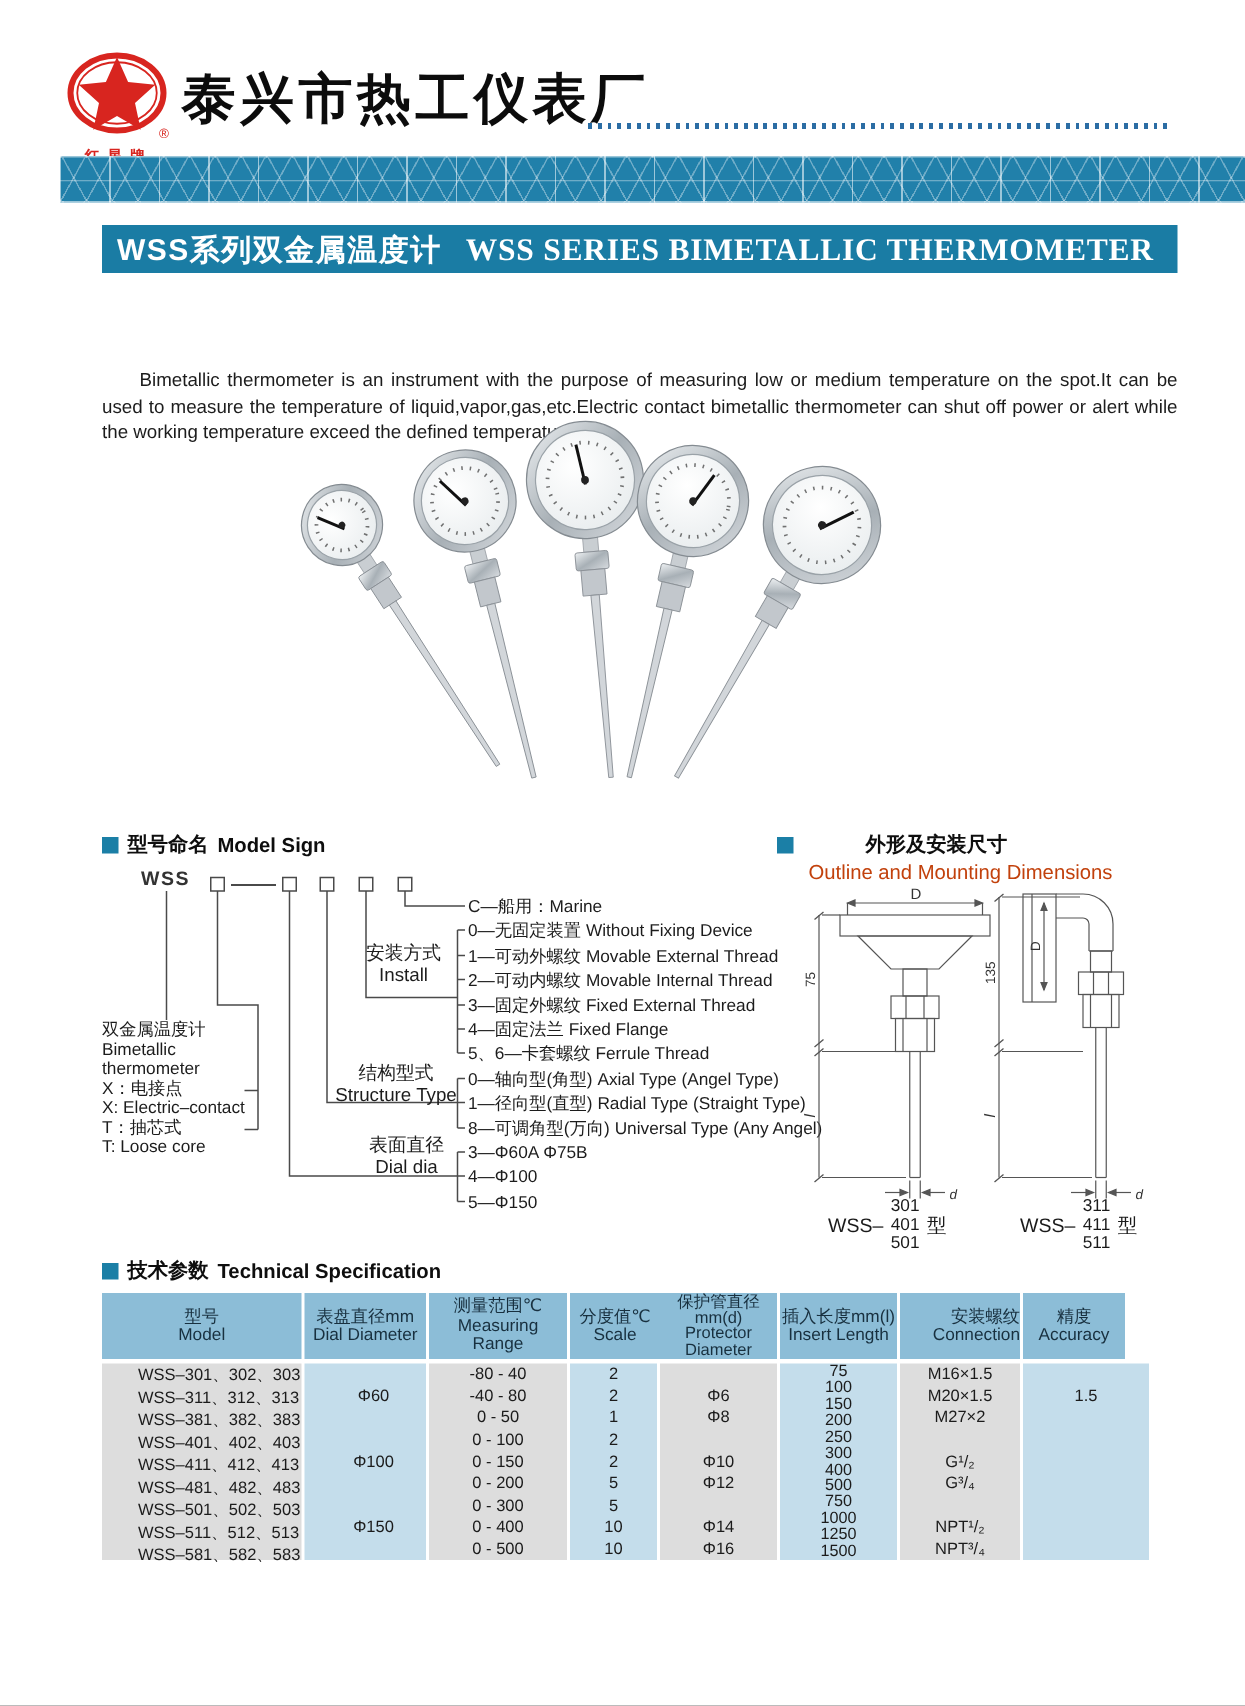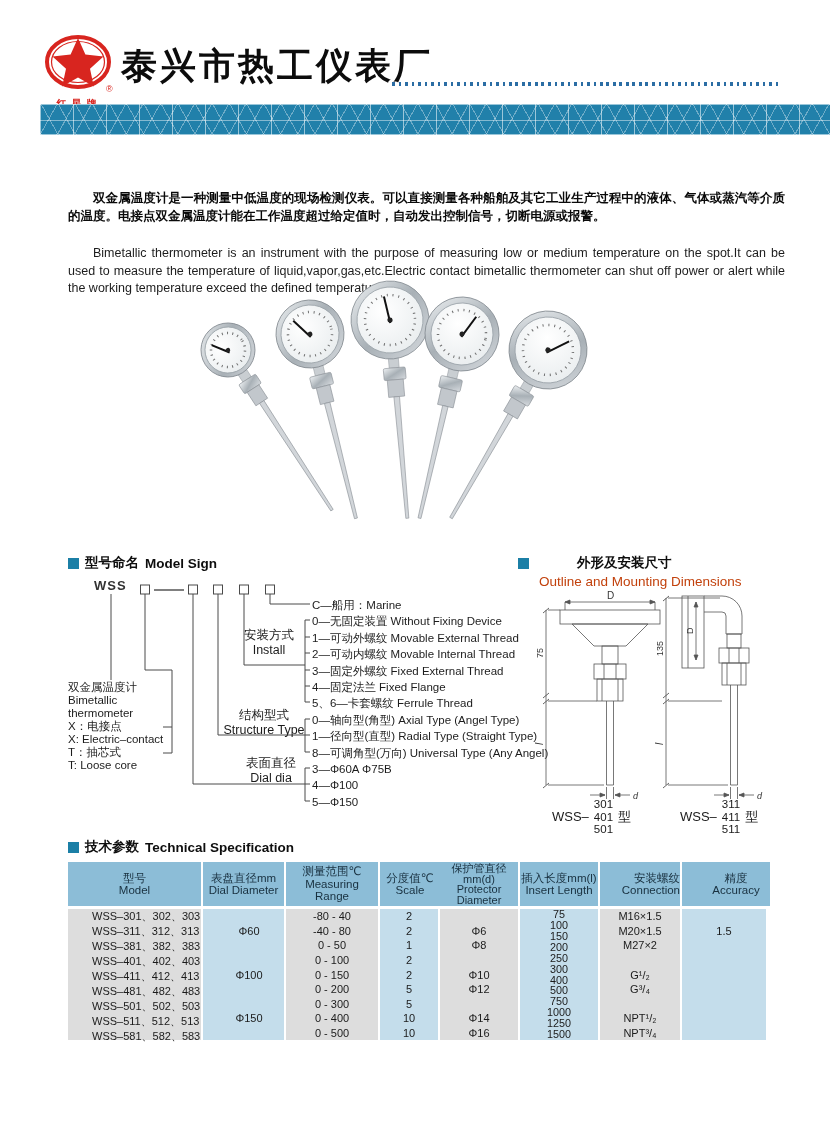--- a/index.html
+++ b/index.html
@@ -75,22 +75,25 @@
     <ellipse cx="36" cy="28" rx="31" ry="25" fill="none" stroke="#d8251f" stroke-width="4"></ellipse>
     <ellipse cx="36" cy="28" rx="26.5" ry="20.5" fill="none" stroke="#d8251f" stroke-width="1.2"></ellipse>
     <path fill="#d8251f" d="M36 4 L43.4 20.6 L61.5 22.5 L48 34.7 L51.8 52.5 L36 43.4 L20.2 52.5 L24 34.7 L10.5 22.5 L28.6 20.6 Z"></path>
     <text x="64" y="58" font-size="9" fill="#d8251f">®</text>
   </svg>
   <div class="brand-label">红星牌</div>
   <div class="company">泰兴市热工仪表厂</div>
   <div class="dotline"></div>
   <div class="lattice"></div>
 
-
-  <div class="para zh">双金属温度计是一种测量中低温度的现场检测仪表。可以直接测量各种船舶及其它工业生产过程中的液体、气体或蒸汽等介质的温度。电接点双金属温度计能在工作温度超过给定值时，自动发出控制信号，切断电源或报警。</div>
+  <div class="titlebar">
+    <span class="zh">WSS系列双金属温度计</span>
+    <span class="en">WSS SERIES BIMETALLIC THERMOMETER</span>
+  </div>
+
   <div class="para en">Bimetallic thermometer is an instrument with the purpose of measuring low or medium temperature on the spot.It can be used to measure the temperature of liquid,vapor,gas,etc.Electric contact bimetallic thermometer can shut off power or alert while the working temperature exceed the defined temperature.</div>
 
   <svg class="abs" style="left:150px;top:280px;" width="540" height="248" viewBox="0 0 540 248">
     <defs>
       <linearGradient id="steel" x1="0" y1="0" x2="1" y2="1">
         <stop offset="0" stop-color="#eef1f3"></stop>
           <stop offset="0.5" stop-color="#a8b0b6"></stop>
           <stop offset="1" stop-color="#d7dbdf"></stop>
       </linearGradient>
       <radialGradient id="face" cx="0.4" cy="0.35" r="0.9">
@@ -357,21 +360,21 @@
       <div>Diameter</div>
     </div>
     <div class="hcell" style="left:452px;width:78px;">
       <div>插入长度mm(l)</div>
       <div>Insert Length</div>
     </div>
     <div class="hcell" style="left:532px;width:80px;align-items:flex-end;">
       <div>安装螺纹</div>
       <div>Connection</div>
     </div>
-    <div class="hcell" style="left:614px;width:68px;padding-left:20px;">
+    <div class="hcell" style="left:614px;width:68px;">
       <div>精度</div>
       <div>Accuracy</div>
     </div>
 
     <div class="bcol gray" style="left:0;width:133px;">
       <div class="rows9 leftpad">
         <div>WSS–301、302、303</div>
         <div>WSS–311、312、313</div>
         <div>WSS–381、382、383</div>
         <div>WSS–401、402、403</div>

